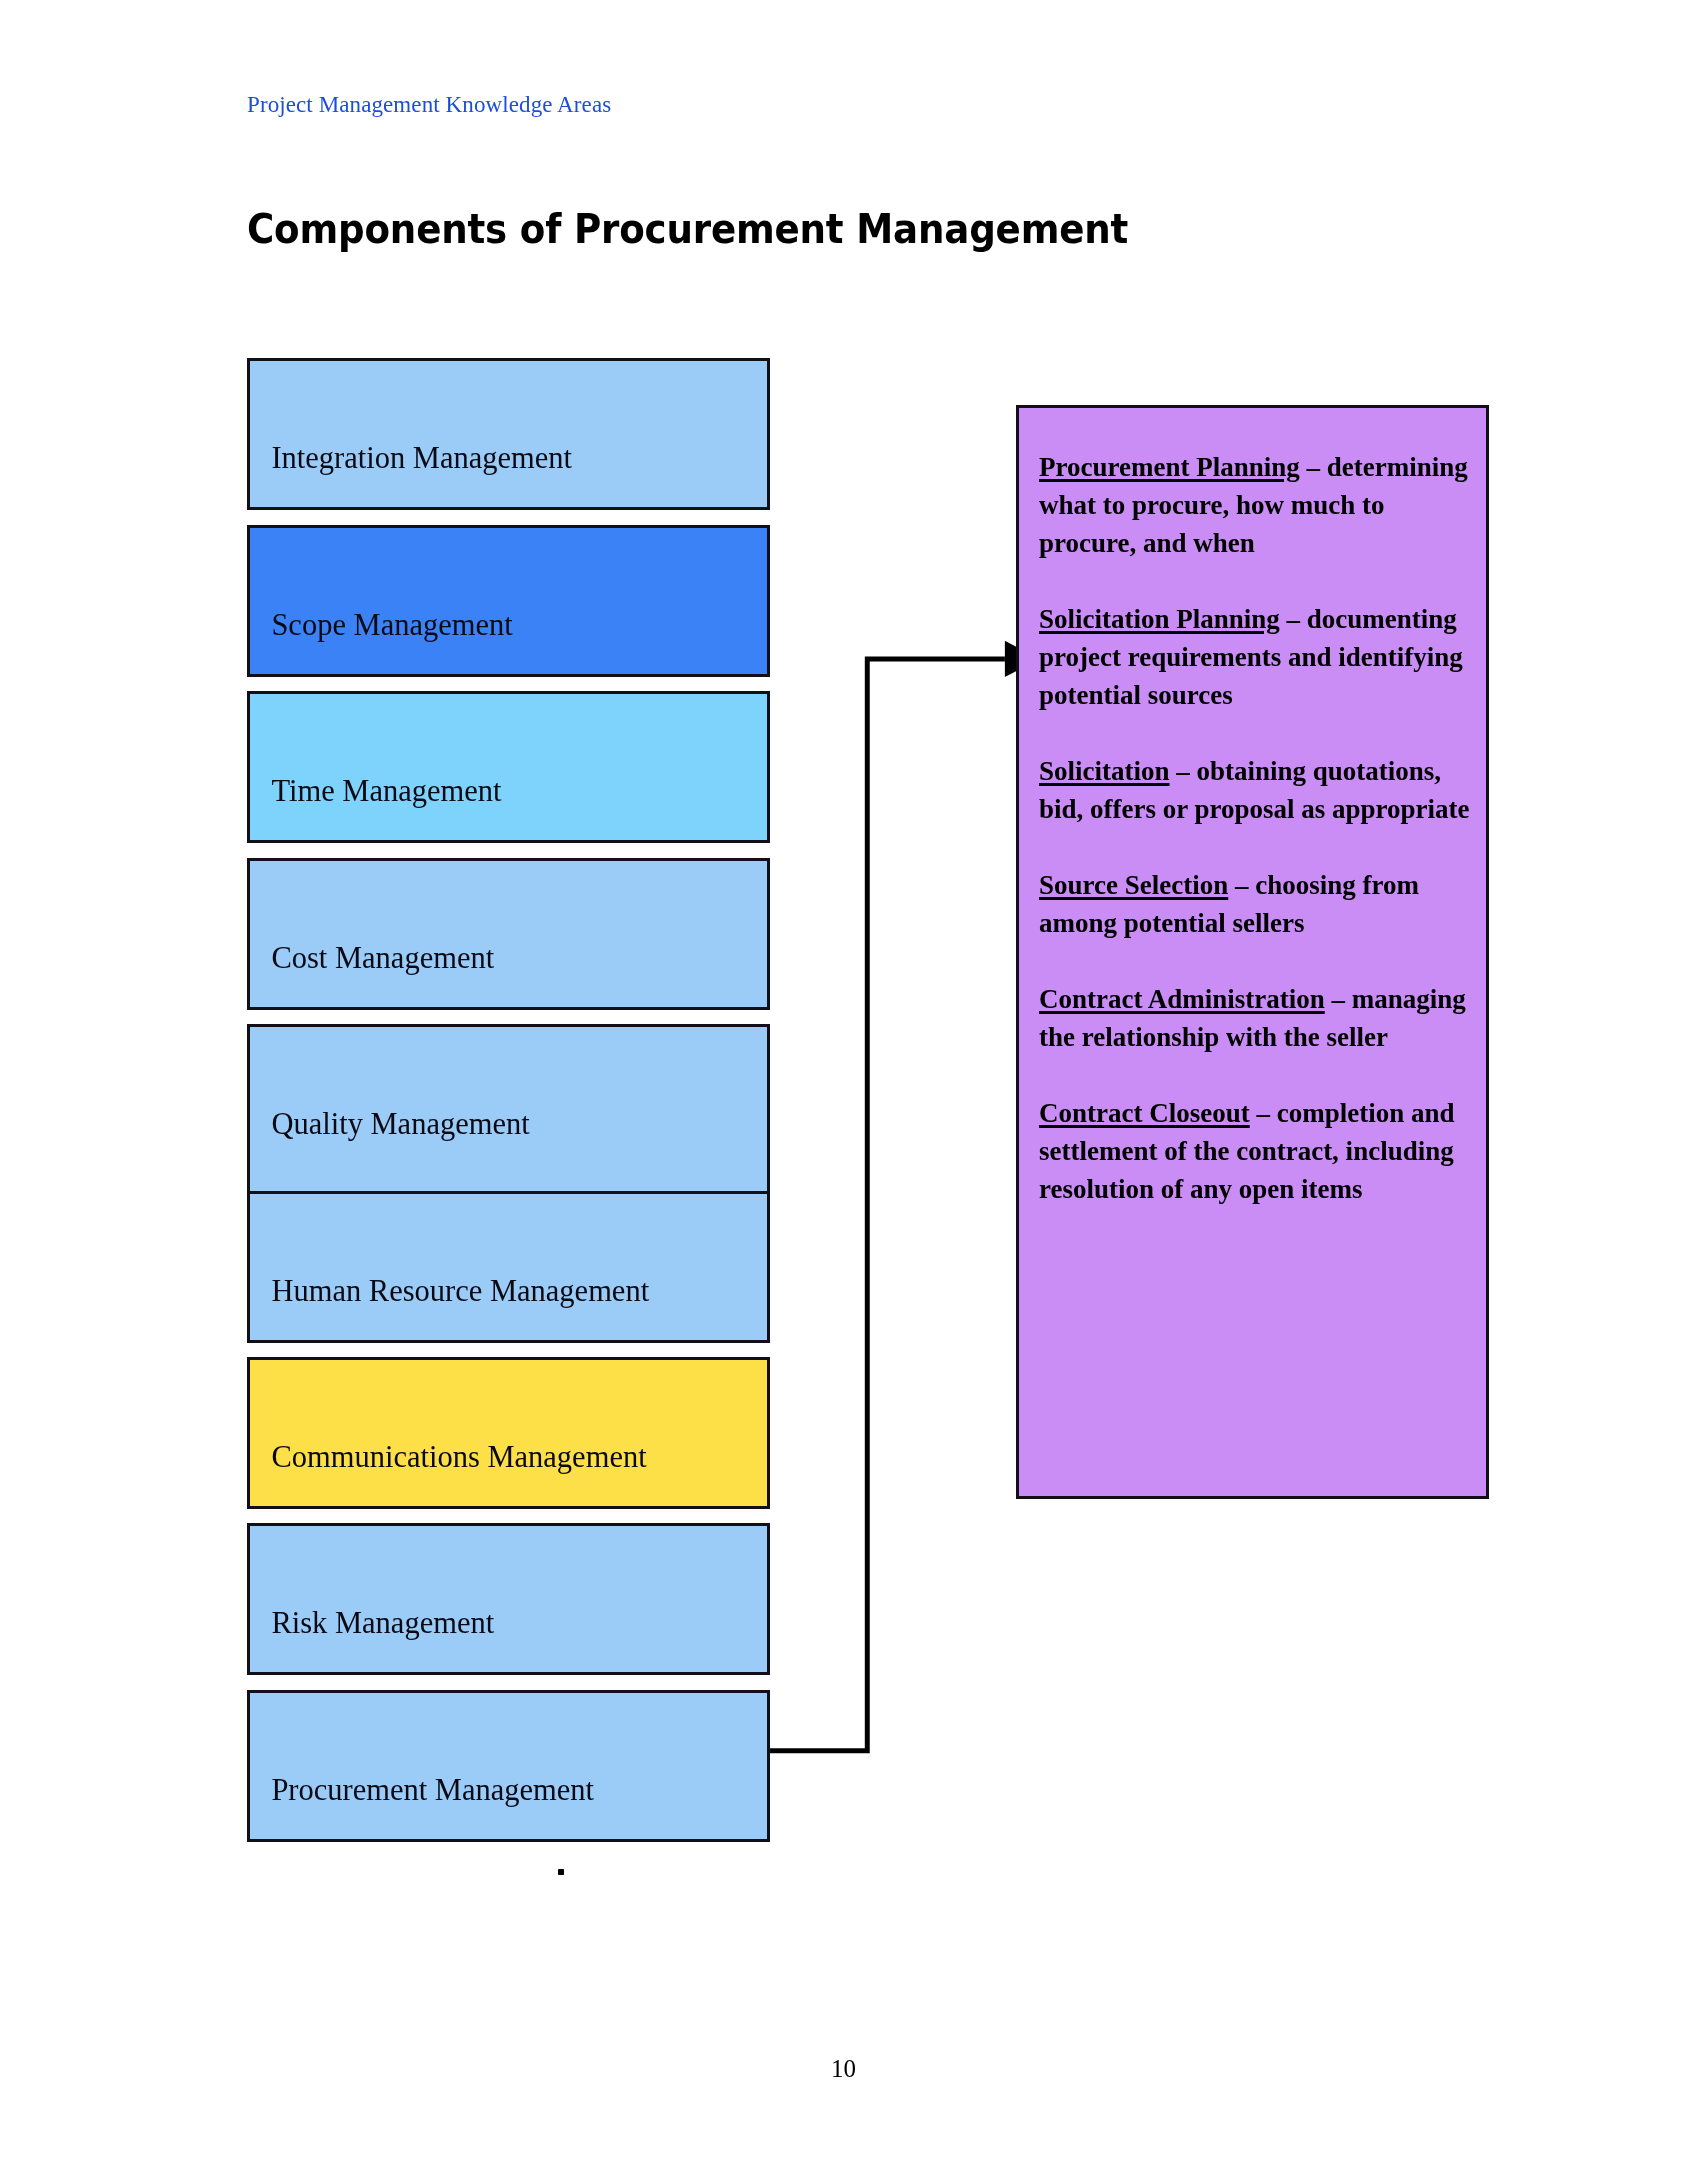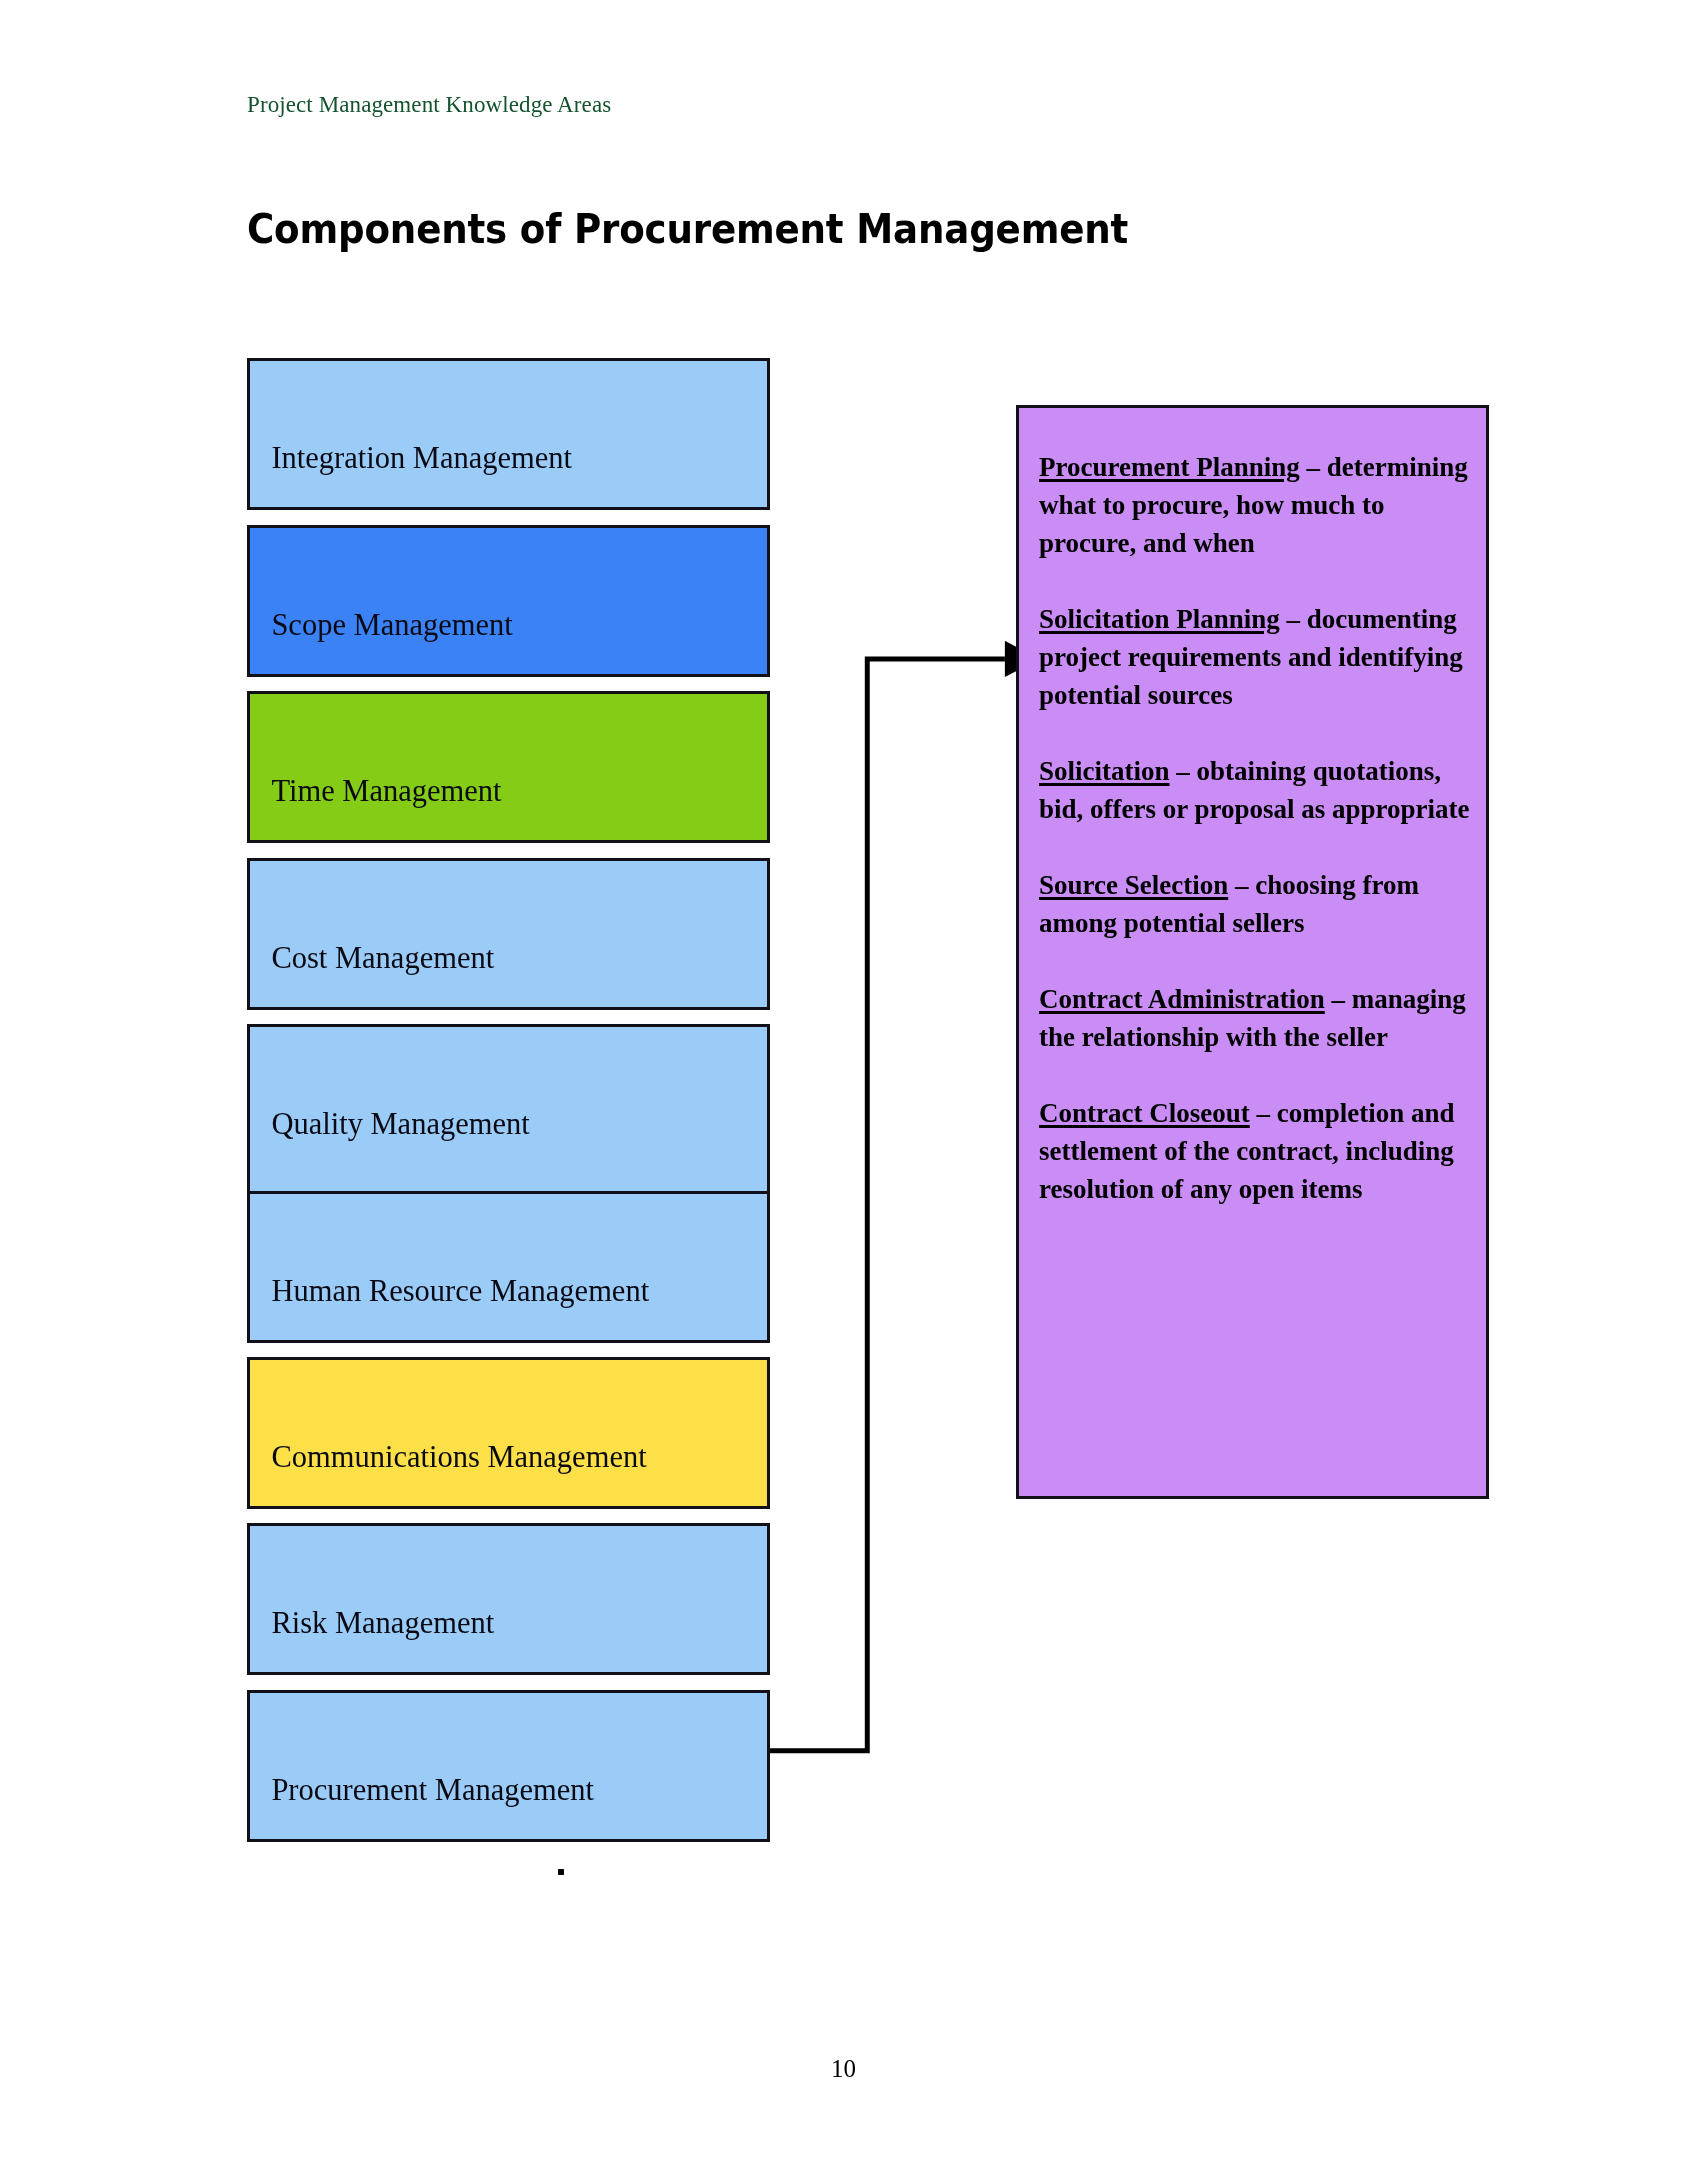--- a/index.html
+++ b/index.html
@@ -26,21 +26,21 @@
 
   
   .doc-header {
     position: absolute;
     left: 247px;
     top: 91px;
     font-family: "Liberation Serif", "DejaVu Serif", serif;
     font-size: 23px;
     line-height: 28px;
     letter-spacing: 0.1px;
-    color: #14532d;
+    color: #1d4ed8;
     white-space: nowrap;
   }
 
   
   .doc-title {
     position: absolute;
     left: 247px;
     top: 206px;
     font-family: "DejaVu Sans", "Liberation Sans", sans-serif;
     font-weight: bold;
@@ -155,21 +155,21 @@
 
   <div class="doc-title">Components of Procurement Management</div>
 
   <div id="kaList">
       <div class="ka-box" style="top: 358px; left: 247px; width: 523px; height: 152px; background: rgb(155, 203, 247); border-color: rgb(17, 16, 24);">
         <div class="ka-label">Integration Management</div>
       </div>
       <div class="ka-box" style="top: 525px; left: 247px; width: 523px; height: 152px; background: #3b82f6; border-color: rgb(17, 16, 24);">
         <div class="ka-label">Scope Management</div>
       </div>
-      <div class="ka-box" style="top: 691px; left: 247px; width: 523px; height: 152px; background: #84cc16; border-color: rgb(17, 16, 24);">
+      <div class="ka-box" style="top: 691px; left: 247px; width: 523px; height: 152px; background: #7dd3fc; border-color: rgb(17, 16, 24);">
         <div class="ka-label">Time Management</div>
       </div>
       <div class="ka-box" style="top: 858px; left: 247px; width: 523px; height: 152px; background: rgb(155, 203, 247); border-color: rgb(17, 16, 24);">
         <div class="ka-label">Cost Management</div>
       </div>
       <div class="ka-box" style="top: 1024px; left: 247px; width: 523px; height: 180px; background: rgb(155, 203, 247); border-color: rgb(17, 16, 24);">
         <div class="ka-label">Quality Management</div>
       </div>
       <div class="ka-box" style="top: 1191px; left: 247px; width: 523px; height: 152px; background: rgb(155, 203, 247); border-color: rgb(17, 16, 24);">
         <div class="ka-label">Human Resource Management</div>

